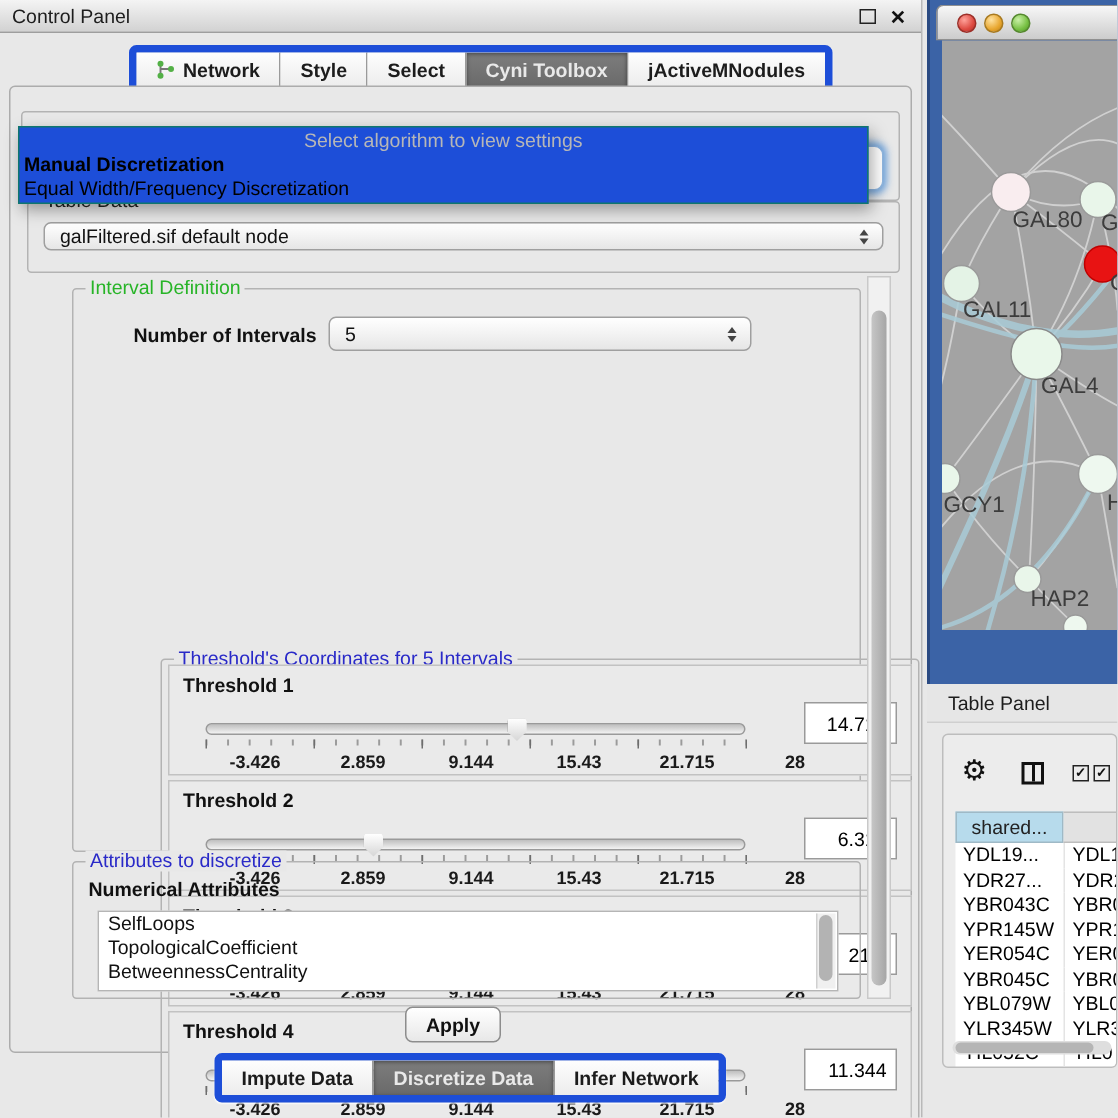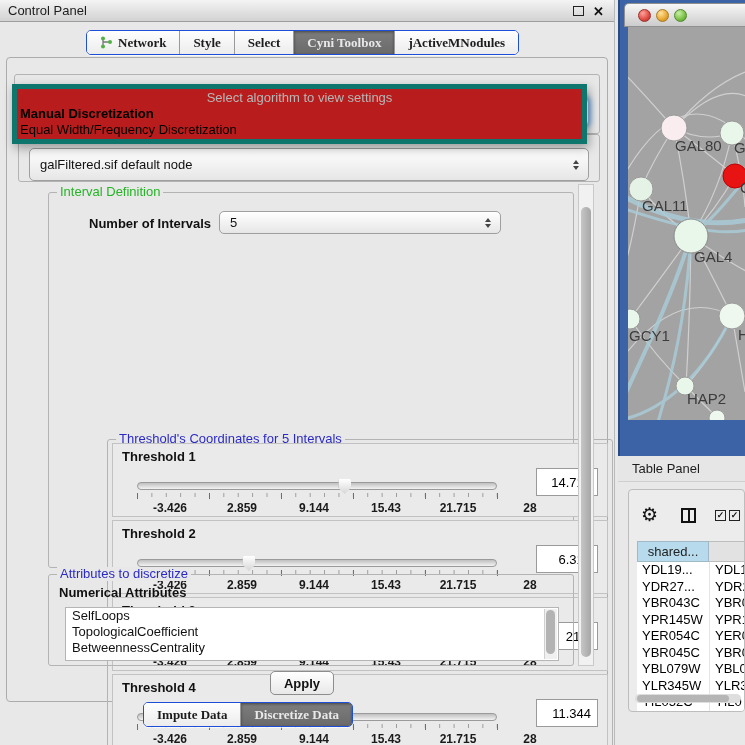--- a/index.html
+++ b/index.html
@@ -10,22 +10,22 @@
   
   .control-window{position:absolute;left:0;top:0;width:614px;height:745px;background:#e8e8e8;border-right:1px solid #b9b9b9;}
   .titlebar{position:absolute;left:0;top:0;width:100%;height:22px;
     background:linear-gradient(#f4f4f4,#d2d2d2);border-bottom:1px solid #9e9e9e;
     display:flex;align-items:center;font-size:13px;color:#1d1d1d;padding-left:8px;box-sizing:border-box;}
   .win-btns{position:absolute;right:10px;top:0;height:22px;display:flex;align-items:center;gap:9px;}
   .float-icon{width:9px;height:8px;border:1.5px solid #222;display:inline-block;}
   .close-icon{font-size:13px;font-weight:bold;color:#111;line-height:1;}
 
   
-  .seg{position:absolute;display:flex;border:1px solid #1d4ed8;border-radius:5px;overflow:hidden;
-       box-shadow:0 1px 1px rgba(255,255,255,.8);height:23px;font-family:Liberation Serif, serif;}
+  .seg{position:absolute;display:flex;border:5px solid #1d4ed8;border-radius:5px;overflow:hidden;
+       box-shadow:0 1px 1px rgba(255,255,255,.8);height:23px;}
   .seg .tab{display:flex;align-items:center;gap:5px;padding:0 13px;font-size:13px;font-weight:bold;color:#1c1c1c;
        background:linear-gradient(#fefefe,#ececec);border-right:1px solid #9a9a9a;cursor:default;white-space:nowrap;}
   .seg .tab:last-child{border-right:none;}
   .seg .tab.sel{background:linear-gradient(#7d7d7d,#6a6a6a);color:#e9e9e9;box-shadow:inset 0 1px 3px rgba(0,0,0,.45);}
   .top-tabs{top:30px;left:86px;}
   .bottom-tabs{top:702px;left:143px;}
   .net-glyph{width:13px;height:13px;display:inline-block;}
 
   .outer-panel{position:absolute;left:6px;top:57px;width:600px;height:643px;background:#e8e8e8;
     border:1px solid #acacac;border-radius:4px;}
@@ -38,34 +38,34 @@
   .t-dark{color:#222;}
   .t-faded{color:#a9b3a9;margin-top:28px;}
 
   .disc-group{left:14px;top:74px;width:584px;height:58px;}
 
   
   .focus-combo{position:absolute;left:20px;top:97px;width:567px;height:28px;border-radius:6px;background:#fff;
     border:1px solid #8fb6e0;box-shadow:0 0 5px 2px rgba(95,155,220,.85);z-index:5;}
 
   
-  .popup{position:absolute;left:12px;top:84px;width:565px;height:50px;background:#b91c1c;border:5px solid #0f766e;
+  .popup{position:absolute;left:12px;top:84px;width:565px;height:50px;background:#1d4ed8;border:1px solid #0f766e;
     box-shadow:2px 4px 10px rgba(0,0,0,.35);z-index:10;font-size:13px;}
   .popup .ph{color:#b7b7b7;text-align:center;line-height:17px;}
   .popup .opt{color:#000;padding-left:3px;line-height:16px;}
   .popup .opt.b{font-weight:bold;}
 
   .tabledata-group{left:18px;top:134px;width:580px;height:46px;}
   .combo{position:absolute;background:linear-gradient(#ffffff,#e6e6e6);border:1px solid #9f9f9f;border-radius:5px;
     font-size:13px;color:#111;display:flex;align-items:center;padding-left:10px;box-sizing:border-box;}
   .stepper{position:absolute;right:9px;top:50%;transform:translateY(-50%);display:flex;flex-direction:column;gap:2px;}
   .stepper i{width:0;height:0;border-left:3.5px solid transparent;border-right:3.5px solid transparent;display:block;}
   .stepper .up{border-bottom:4.5px solid #444;}
   .stepper .dn{border-top:4.5px solid #444;}
-  .td-combo{left:10px;top:13px;width:560px;height:33px;}
+  .td-combo{left:10px;top:13px;width:560px;height:19px;}
 
   .interval-group{left:48px;top:192px;width:524px;height:374px;}
   .noi-label{position:absolute;left:40px;top:23px;font-size:13px;font-weight:bold;color:#111;}
   .noi-combo{left:170px;top:18px;width:282px;height:23px;}
   .thr-group{left:58px;top:246px;width:504px;height:314px;}
 
   .threshold{position:relative;margin:3px 4px 0 4px;height:72px;border:1px solid #c2c2c2;background:#eaeaea;}
   .th-label{position:absolute;left:9px;top:5px;font-size:13px;font-weight:bold;color:#111;}
   .slider{position:absolute;left:24px;top:38px;width:360px;}
   .track{position:relative;height:6px;border:1px solid #9a9a9a;border-radius:4px;background:linear-gradient(#bfbfbf,#f3f3f3);}
@@ -327,20 +327,23 @@
       </div>
 
     <div class="apply-btn">Apply</div>
 
     <div class="seg bottom-tabs">
       <div class="tab">
           <span>Impute Data</span>
         </div>
       <div class="tab sel">
           <span>Discretize Data</span>
+        </div>
+      <div class="tab">
+          <span>Infer Network</span>
         </div>
     </div>
   </div>
 
   <div class="net-frame"></div>
   <div class="net-titlebar">
     <span class="dot red"></span>
     <span class="dot yellow"></span>
     <span class="dot green"></span>
   </div>

